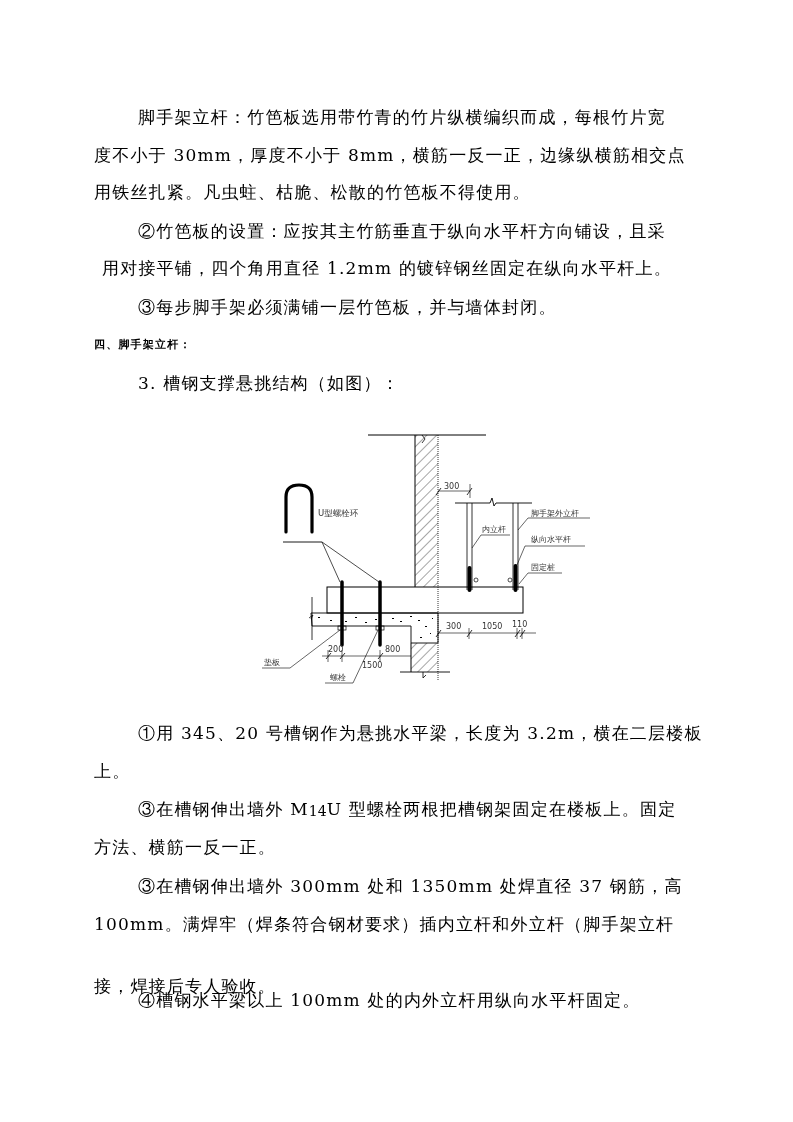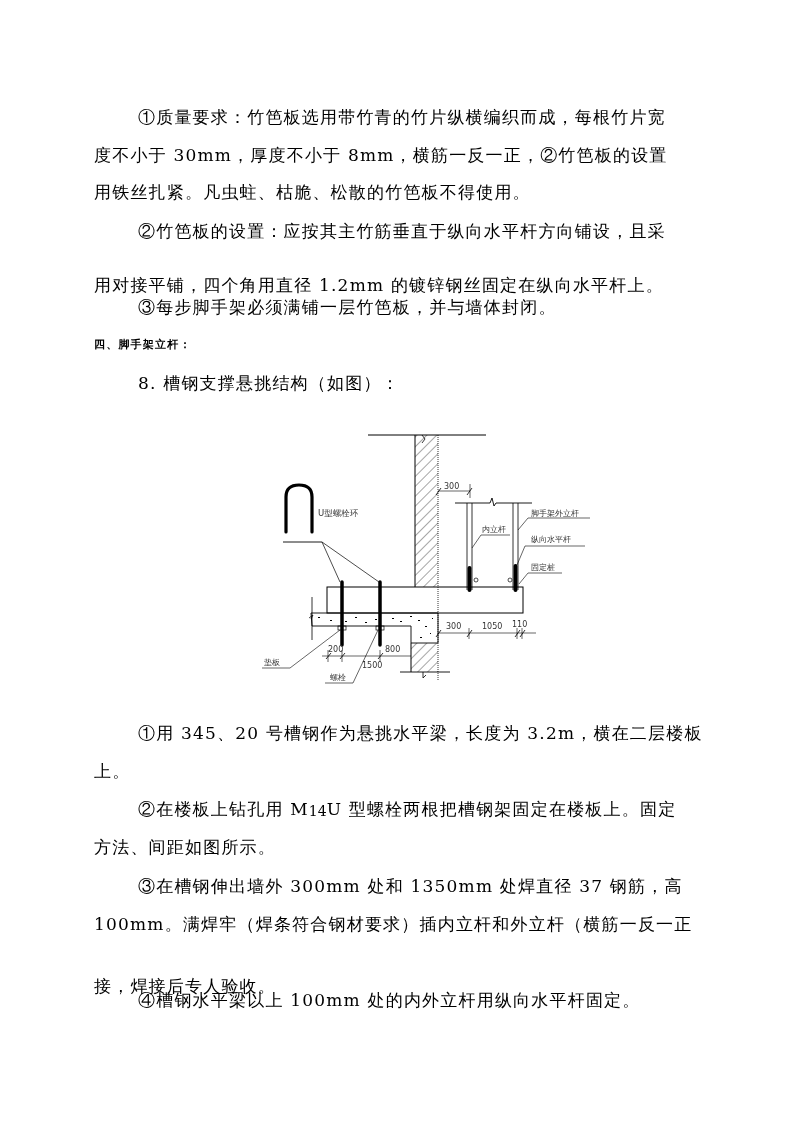--- a/index.html
+++ b/index.html
@@ -15,35 +15,35 @@
     }
     .indent { left: 138px; }
     .heading { font-weight: bold; font-family: "DejaVu Sans", "Liberation Sans", sans-serif; font-size: 11px; }
     .diagram { position: absolute; left: 250px; top: 420px; width: 350px; height: 280px; }
     .diagram text { font-family: "DejaVu Sans", "Liberation Sans", sans-serif; }
   </style>
 </head>
 <body>
 
 <div>
-  <div class="line indent" style="top:106px;">①质量要求：竹笆板选用带竹青的竹片纵横编织而成，每根竹片宽</div>
-  <div class="line" style="top:144px;">度不小于 30mm，厚度不小于 8mm，横筋一反一正，②竹笆板的设置</div>
+  <div class="line indent" style="top:106px;">脚手架立杆：竹笆板选用带竹青的竹片纵横编织而成，每根竹片宽</div>
+  <div class="line" style="top:144px;">度不小于 30mm，厚度不小于 8mm，横筋一反一正，边缘纵横筋相交点</div>
   <div class="line" style="top:181px;">用铁丝扎紧。凡虫蛀、枯脆、松散的竹笆板不得使用。</div>
 </div>
 
 <div>
   <div class="line indent" style="top:220px;">②竹笆板的设置：应按其主竹筋垂直于纵向水平杆方向铺设，且采</div>
-  <div class="line" style="top:274px;">用对接平铺，四个角用直径 1.2mm 的镀锌钢丝固定在纵向水平杆上。</div>
+  <div class="line" style="top:257px;margin-left:8px;">用对接平铺，四个角用直径 1.2mm 的镀锌钢丝固定在纵向水平杆上。</div>
 </div>
 
 <div class="line indent" style="top:296px;">③每步脚手架必须满铺一层竹笆板，并与墙体封闭。</div>
 
 <div class="line heading" style="top:334px;">四、脚手架立杆：</div>
 
-<div class="line indent" style="top:372px;">8.  槽钢支撑悬挑结构（如图）：</div>
+<div class="line indent" style="top:372px;">3.  槽钢支撑悬挑结构（如图）：</div>
 
 <svg class="diagram" viewBox="250 420 350 280" xmlns="http://www.w3.org/2000/svg">
   <defs>
     <pattern id="hatch" patternUnits="userSpaceOnUse" width="7" height="7" patternTransform="rotate(45)">
       <line x1="0" y1="0" x2="0" y2="7" stroke="#000" stroke-width="0.7"></line>
     </pattern>
   </defs>
 
   <g>
     <line x1="368" y1="435" x2="486" y2="435" stroke="#000" stroke-width="1"></line>
@@ -196,23 +196,23 @@
   </g>
   <text x="330" y="680" font-size="8" fill="#333">螺栓</text>
 </svg>
 
 <div>
   <div class="line indent" style="top:722px;">①用 345、20 号槽钢作为悬挑水平梁，长度为 3.2m，横在二层楼板</div>
   <div class="line" style="top:760px;">上。</div>
 </div>
 
 <div>
-  <div class="line indent" style="top:798px;"><span>②在楼板上钻孔用 M</span><sub style="font-size:14px;vertical-align:-1px;letter-spacing:0;">14</sub><span>U 型螺栓两根把槽钢架固定在楼板上。固定</span></div>
-  <div class="line" style="top:836px;">方法、间距如图所示。</div>
+  <div class="line indent" style="top:798px;"><span>③在槽钢伸出墙外 M</span><sub style="font-size:14px;vertical-align:-1px;letter-spacing:0;">14</sub><span>U 型螺栓两根把槽钢架固定在楼板上。固定</span></div>
+  <div class="line" style="top:836px;">方法、横筋一反一正。</div>
 </div>
 
 <div>
   <div class="line indent" style="top:875px;">③在槽钢伸出墙外 300mm 处和 1350mm 处焊直径 37 钢筋，高</div>
-  <div class="line" style="top:913px;">100mm。满焊牢（焊条符合钢材要求）插内立杆和外立杆（横筋一反一正</div>
+  <div class="line" style="top:913px;">100mm。满焊牢（焊条符合钢材要求）插内立杆和外立杆（脚手架立杆</div>
   <div class="line" style="top:951px;margin-top:24px;">接，焊接后专人验收。</div>
 </div>
 
 <div class="line indent" style="top:989px;">④槽钢水平梁以上 100mm 处的内外立杆用纵向水平杆固定。</div>
 
 </body></html>

